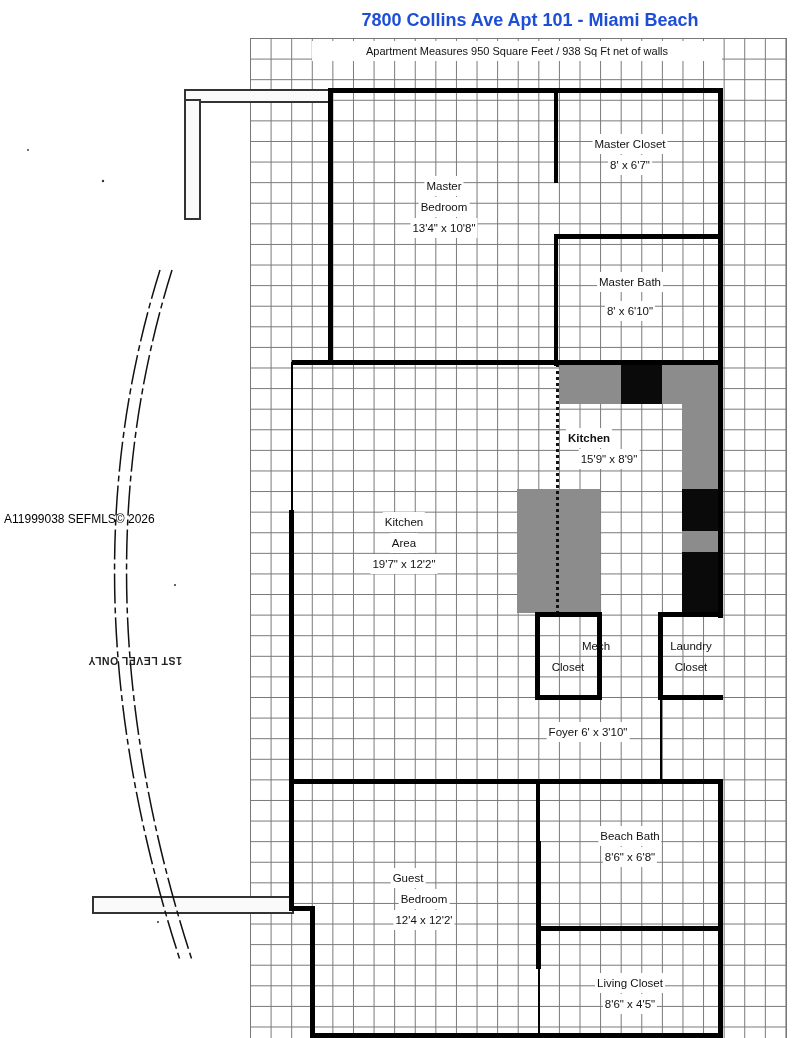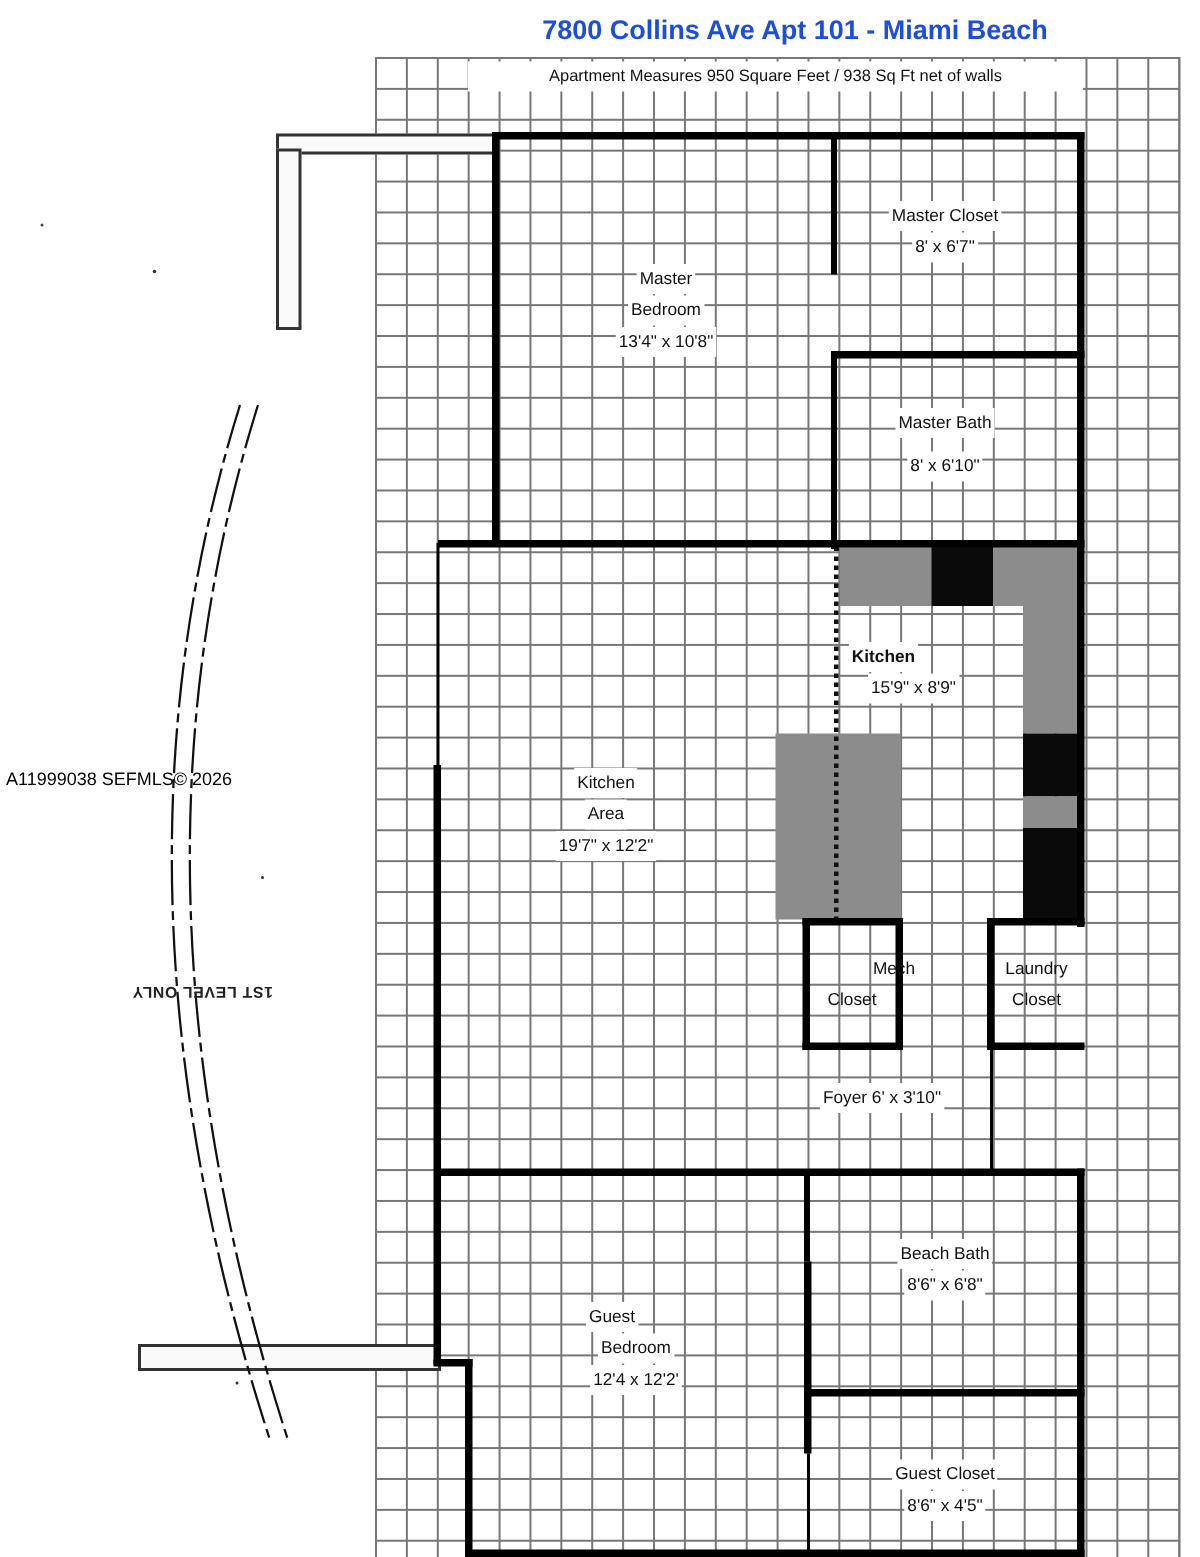--- a/index.html
+++ b/index.html
@@ -117,14 +117,14 @@
 
 <div class="label" style="left:588px; top:722px;">Foyer 6' x 3'10"</div>
 
 <div class="label" style="left:630px; top:826px;">Beach Bath</div>
 <div class="label" style="left:630px; top:847px;">8'6" x 6'8"</div>
 
 <div class="label" style="left:408px; top:868px;">Guest</div>
 <div class="label" style="left:424px; top:889px;">Bedroom</div>
 <div class="label" style="left:424px; top:910px;">12'4 x 12'2'</div>
 
-<div class="label" style="left:630px; top:973px;">Guest Closet</div>
+<div class="label" style="left:630px; top:973px;">Living Closet</div>
 <div class="label" style="left:630px; top:994px;">8'6" x 4'5"</div>
 
 </body></html>

